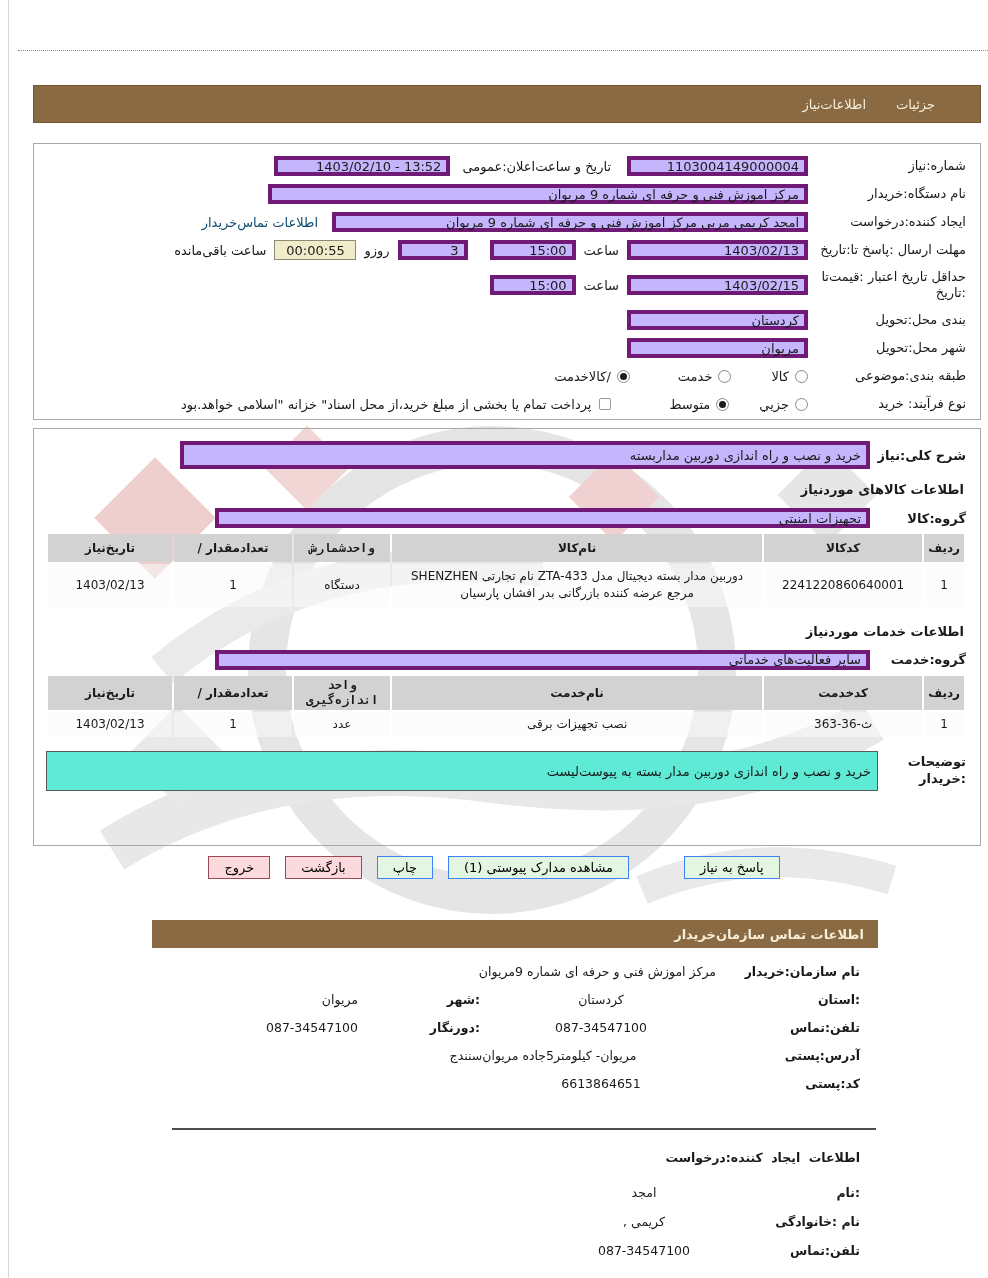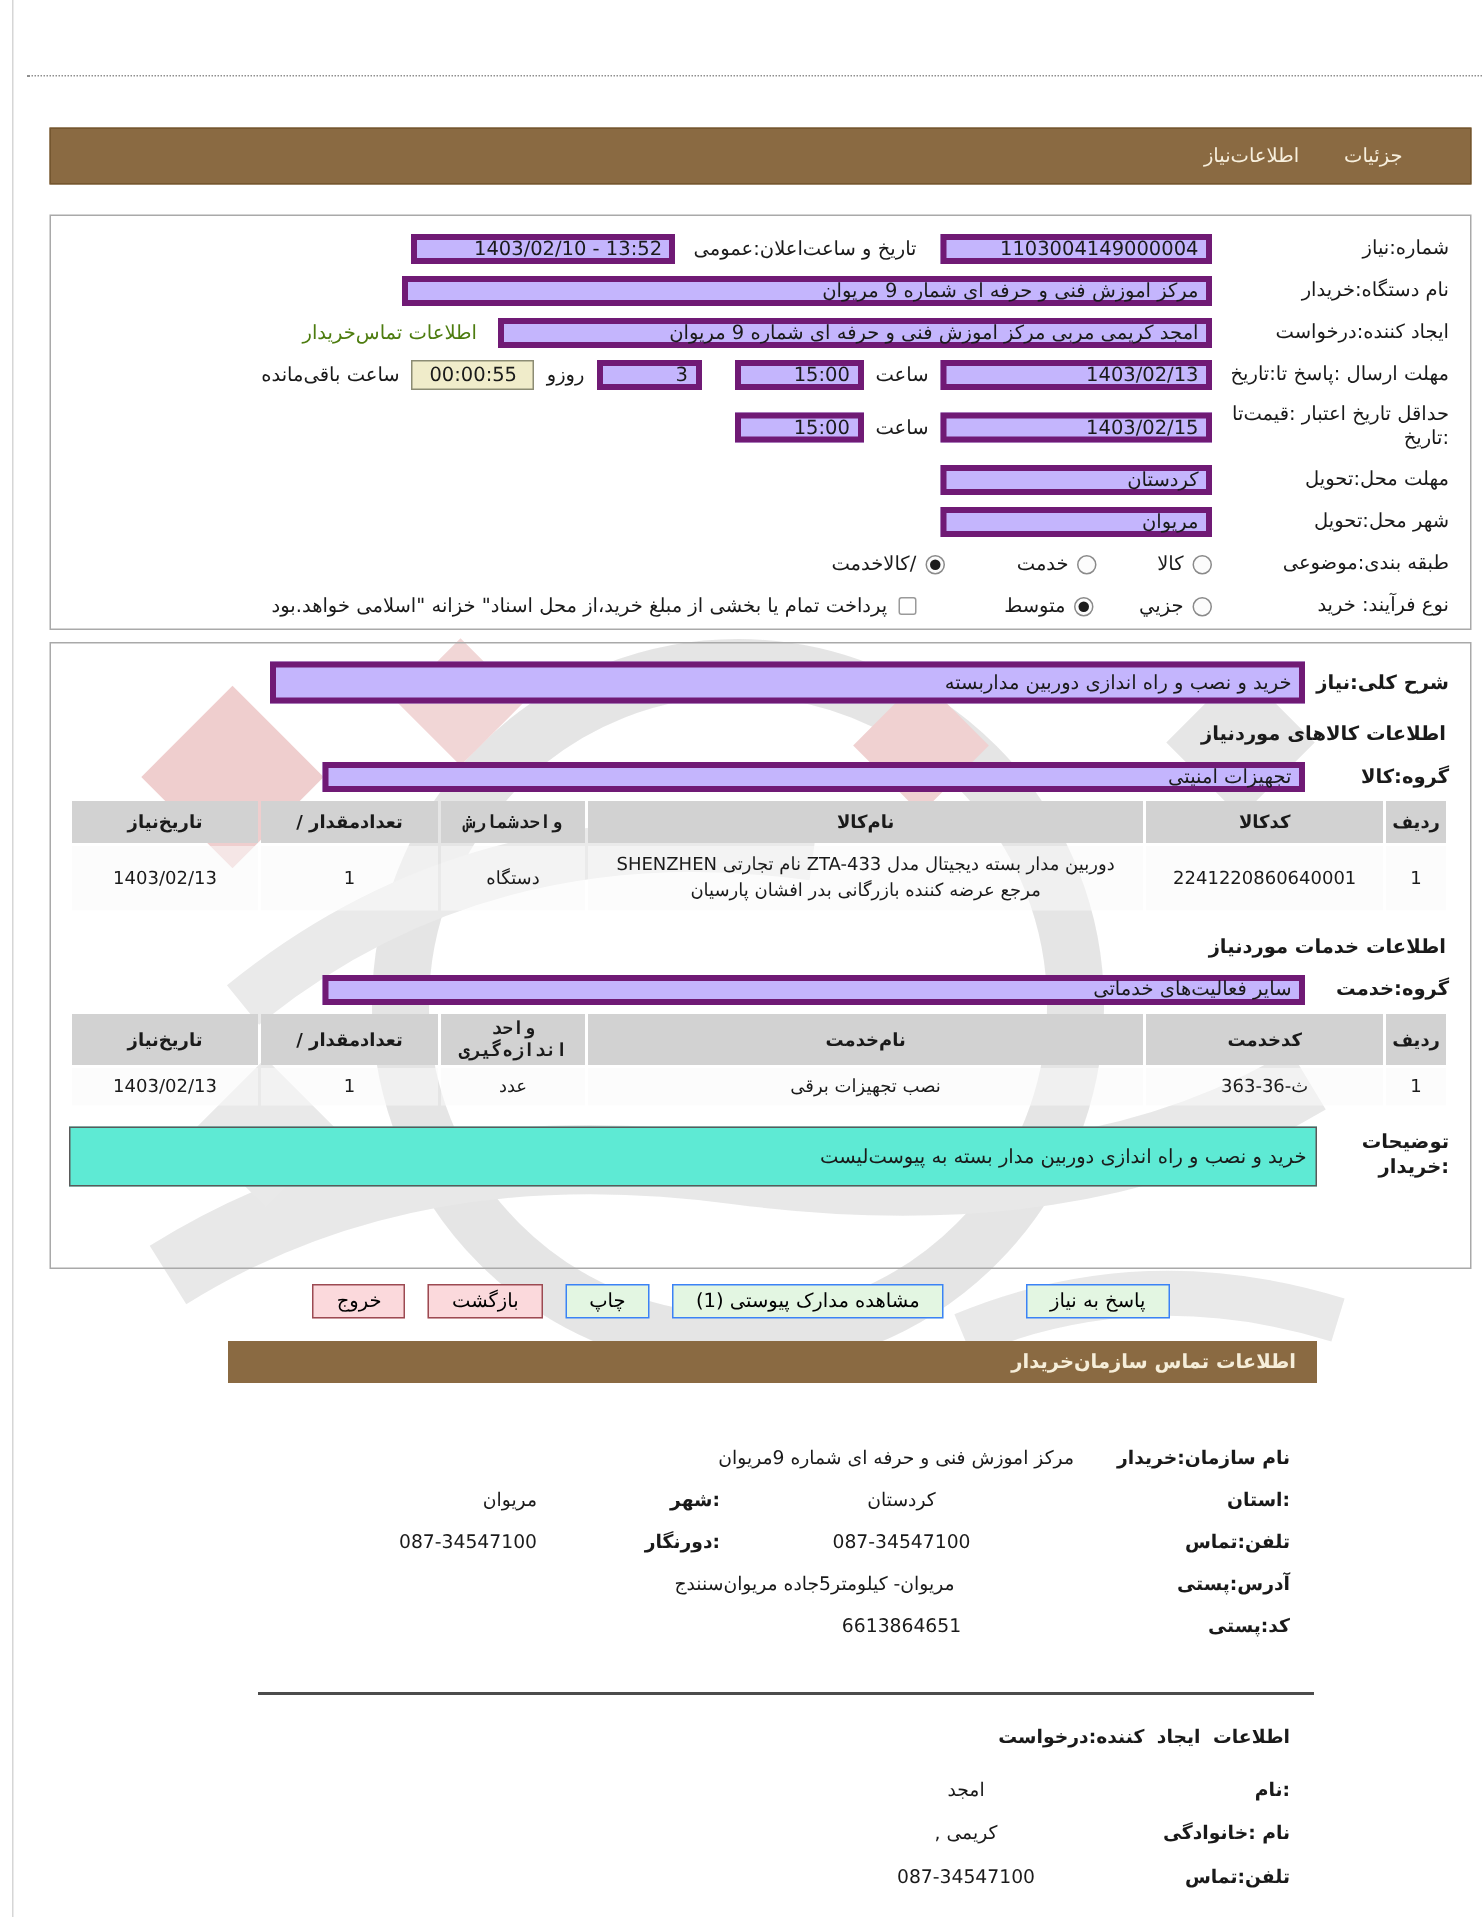--- a/index.html
+++ b/index.html
@@ -32,21 +32,21 @@
     position:absolute; top:143px; left:33px; right:7px; height:277px;
     border:1px solid #a9a9a9; background:#fff; z-index:2;
     padding:11px 14px 6px 10px; font-size:13px;
   }
   .frow { display:flex; align-items:center; margin-bottom:6px; min-height:22px; }
   .flabel { width:158px; flex:none; line-height:1.25; }
   .inp {
     border:4px solid #701a75; background:#c4b5fd; height:20px;
     display:flex; align-items:center; padding:0 5px; font-size:13px;
   }
-  .link { color:#4d7c0f; margin-right:14px; cursor:pointer; }
+  .link { color:#0c4a6e; margin-right:14px; cursor:pointer; }
   .small-lbl { margin:0 8px; }
   .timebox {
     width:82px; height:20px; background:#f0ecca; border:1px solid #8c8c74;
     display:flex; align-items:center; justify-content:center; font-size:13px;
   }
   .rb {
     width:13px; height:13px; border:1px solid #8a8a8a; border-radius:50%;
     background:#fcfcfc; display:inline-flex; align-items:center; justify-content:center;
     flex:none; margin-left:6px;
   }
@@ -92,21 +92,21 @@
   .btn {
     height:23px; display:inline-flex; align-items:center; justify-content:center;
     padding:0 15px; font-size:13px; cursor:pointer; font-family:inherit;
   }
   .btn-green { background:#e3f6e2; border:1px solid #3b82f6; }
   .btn-pink  { background:#fbd9dc; border:1px solid #9c4a52; }
   .btn-first { margin-left:40px; }
 
   
   .s3head {
-    position:absolute; top:894px; left:152px; width:726px; height:28px;
+    position:absolute; top:920px; left:152px; width:726px; height:28px;
     background:#8a6a42; color:#f6eed9; font-weight:bold; font-size:13px;
     display:flex; align-items:center; padding-right:14px; z-index:2;
   }
   .contact {
     position:absolute; top:964px; left:128px; width:732px; z-index:2;
     display:grid; grid-template-columns:138px 242px 116px 1fr;
     row-gap:13px; font-size:12.5px; align-items:center;
   }
   .clabel { font-weight:bold; }
   .cval-c { text-align:center; }
@@ -182,21 +182,21 @@
     <span class="flabel">
       <span>حداقل تاریخ اعتبار :قیمت‌تا</span><br>
       <span>:تاریخ</span>
     </span>
     <div class="inp" style="width:181px">1403/02/15</div>
     <span class="small-lbl">ساعت</span>
     <div class="inp" style="width:86px">15:00</div>
   </div>
 
   <div class="frow">
-    <span class="flabel">مهلت محل:تحویل</span>
+    <span class="flabel">بندی محل:تحویل</span>
     <div class="inp" style="width:181px">کردستان</div>
   </div>
 
   <div class="frow">
     <span class="flabel">شهر محل:تحویل</span>
     <div class="inp" style="width:181px">مریوان</div>
   </div>
 
   <div class="frow">
     <span class="flabel">طبقه بندی:موضوعی</span>

